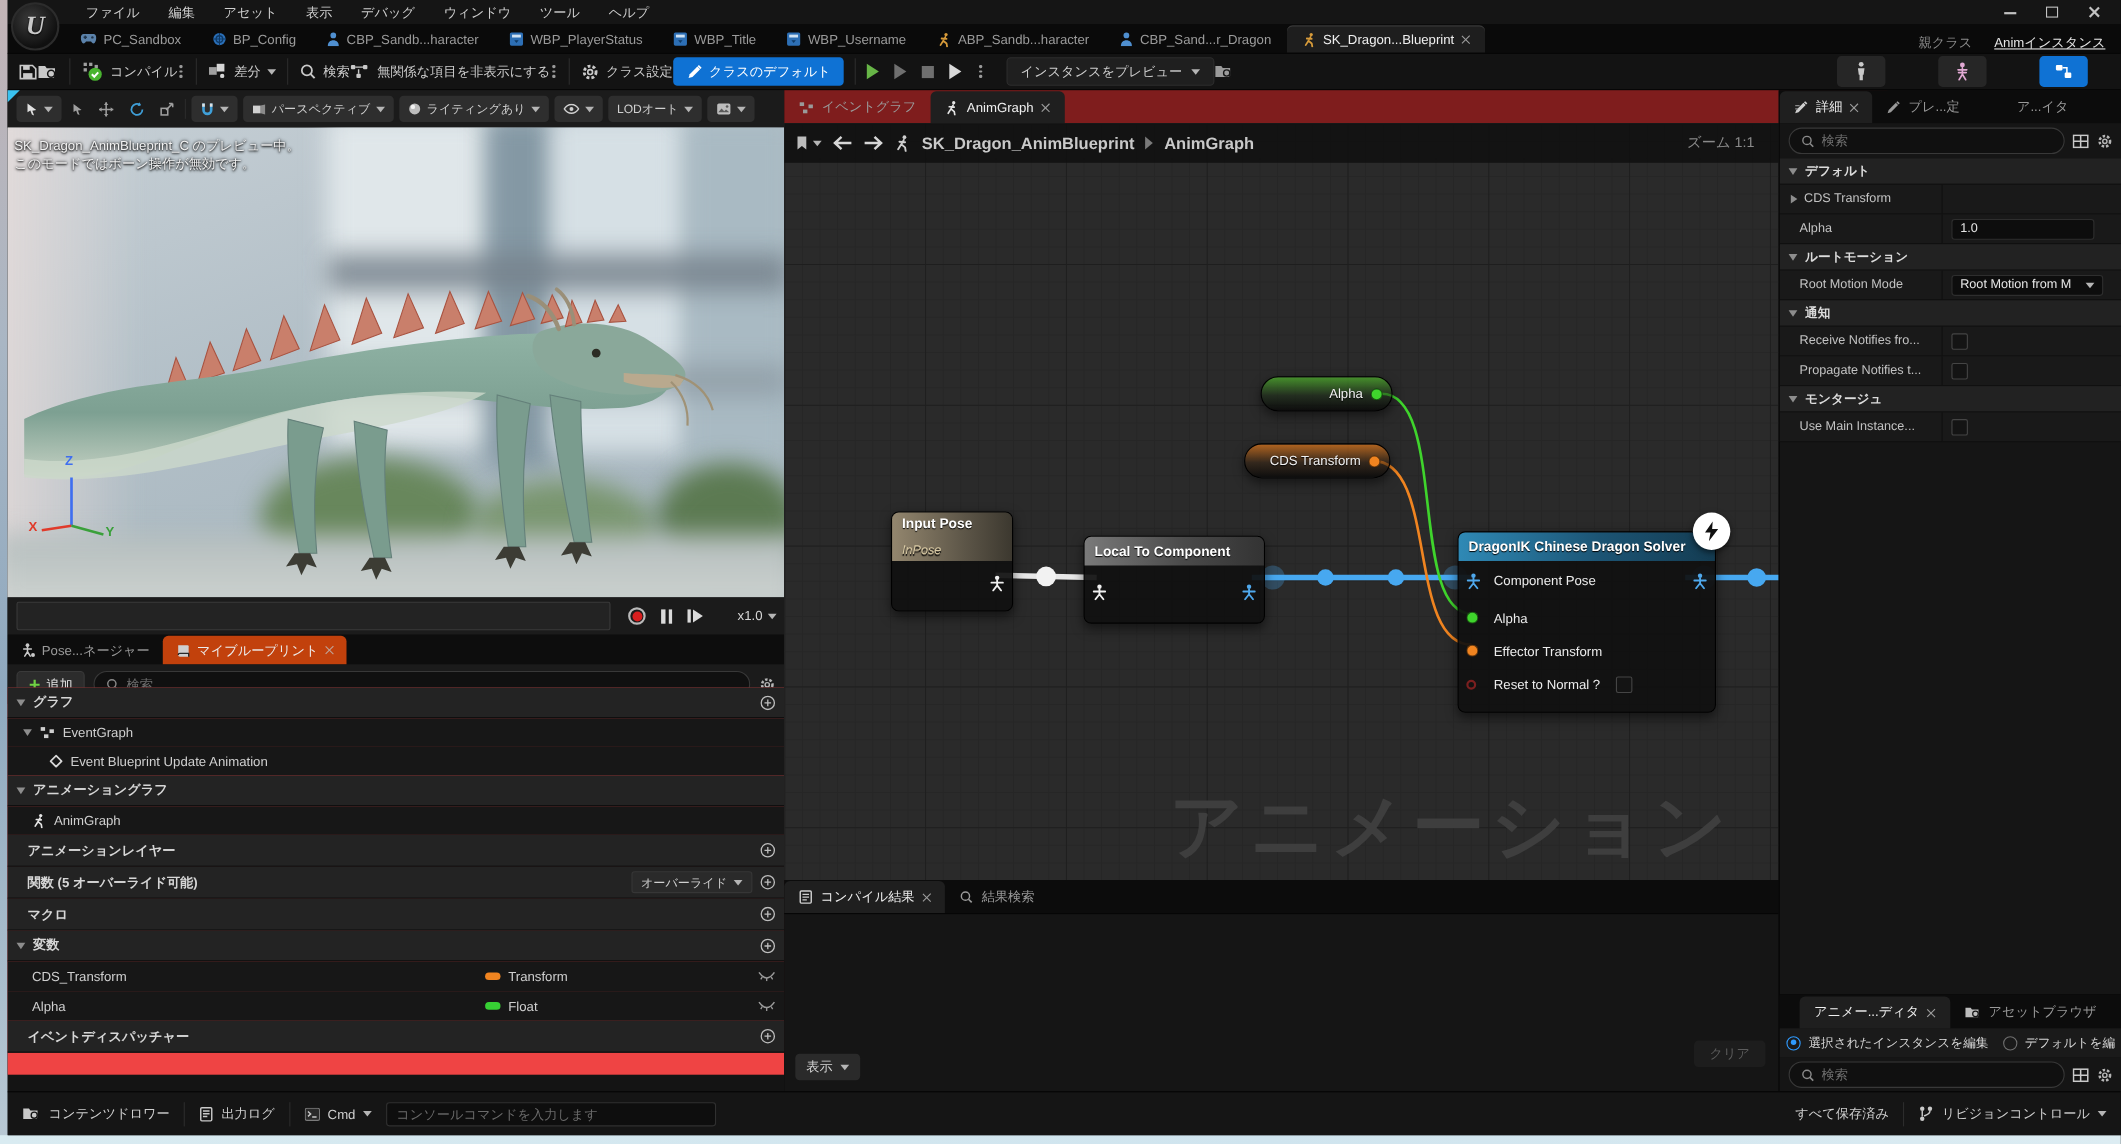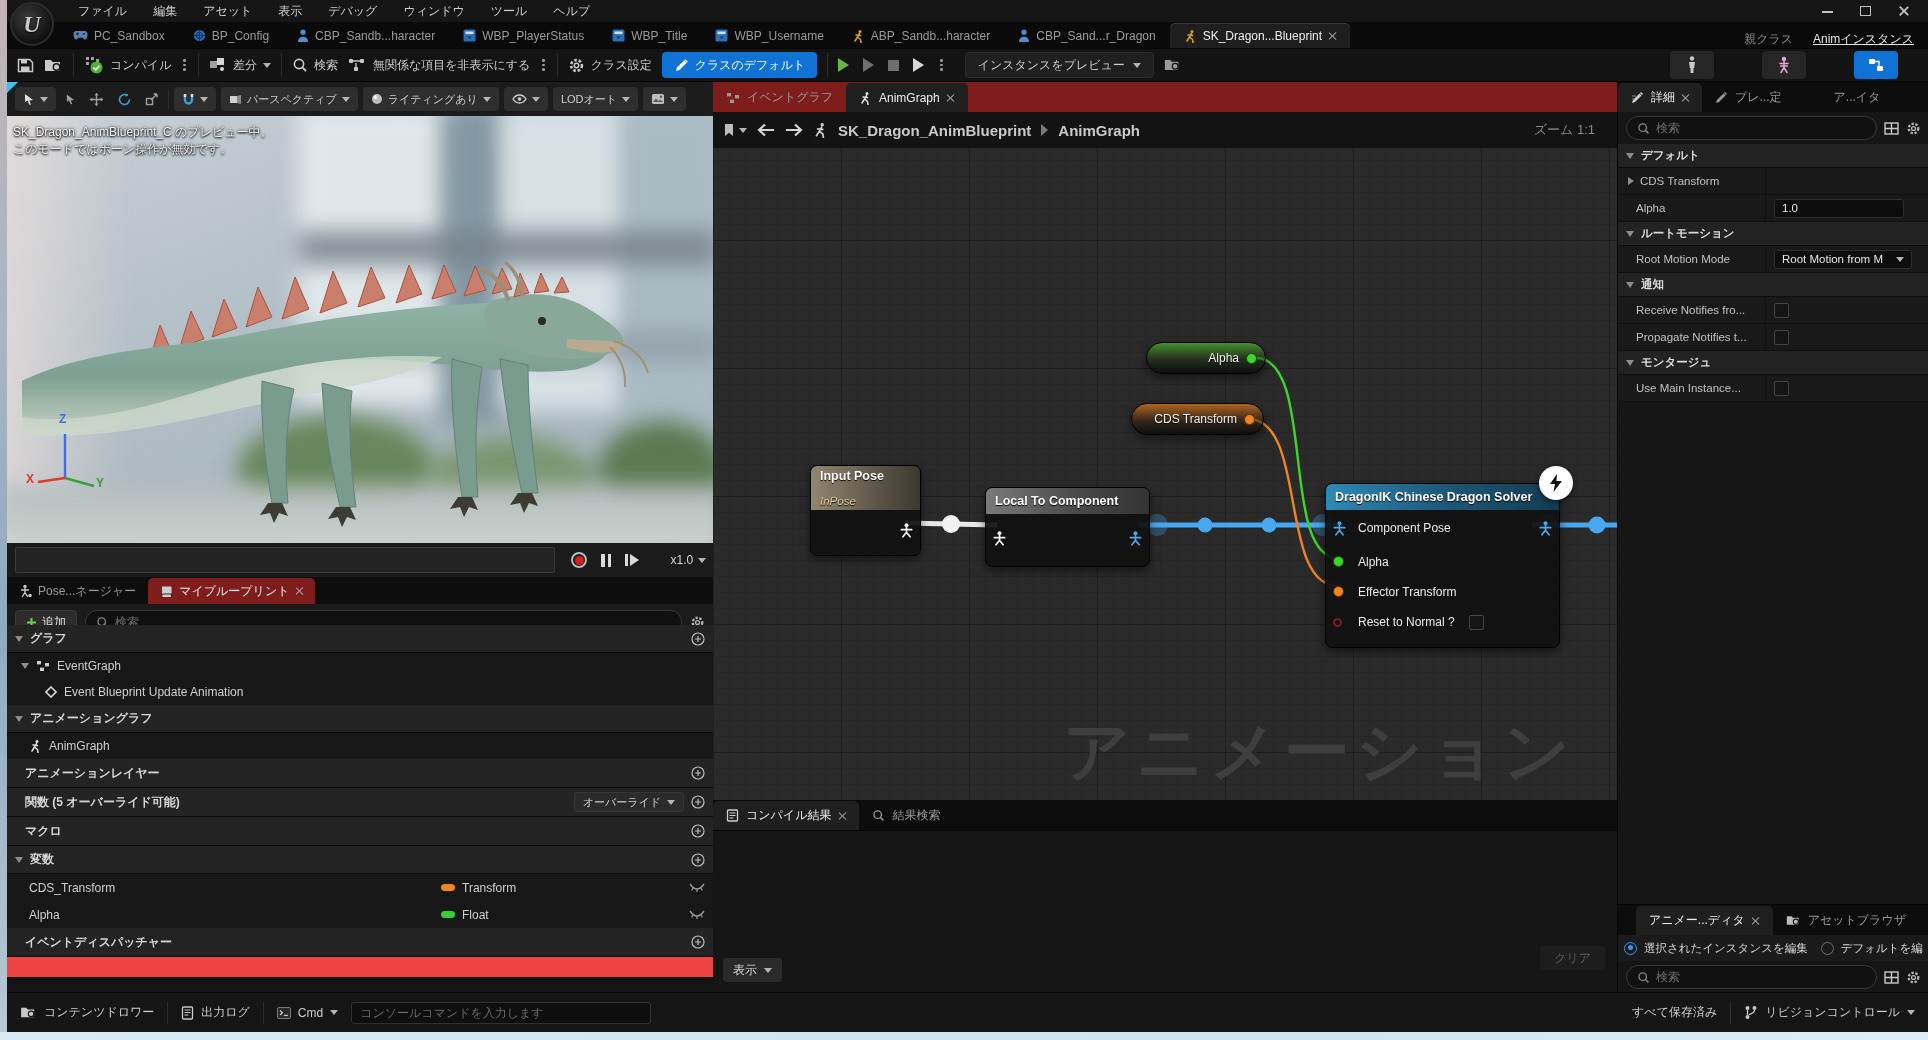--- a/index.html
+++ b/index.html
@@ -29,21 +29,21 @@
   
   #assettabs{left:7px;top:22px;width:1921px;height:26px;background:#0a0a0a;display:flex;align-items:flex-end;}
   .atab{height:25px;display:flex;align-items:center;gap:6px;padding:0 14px;font-size:12px;color:#9b9b9b;white-space:nowrap;}
   .atab.active{background:#1e1e1e;border-radius:5px 5px 0 0;color:#efefef;box-shadow:inset 0 1px 0 #3a3a3a;}
   .parentclass{margin-left:auto;display:flex;align-items:center;gap:20px;padding-right:14px;font-size:12px;}
   .parentclass .lbl{color:#8b8b8b;}
   .parentclass .val{color:#e6e6e6;text-decoration:underline;}
 
   
   #toolbar{left:7px;top:48px;width:1921px;height:34px;background:#131313;border-top:1px solid #060606;border-bottom:1px solid #060606;display:flex;align-items:center;}
-  .tb-group{display:flex;align-items:center;height:100%;padding:0 10px;gap:10px;}
+  .tb-group{display:flex;align-items:center;height:100%;padding:0 10px;}
   .tb-sep{width:1px;height:24px;background:#2c2c2c;}
   .tb-label{font-size:12px;color:#cdcdcd;white-space:nowrap;}
   .tb-btn{display:flex;align-items:center;gap:6px;cursor:default;}
   .blue-btn{background:#0f72d4;border-radius:4px;height:26px;display:flex;align-items:center;gap:6px;padding:0 12px;}
   .blue-btn .tb-label{color:#fff;}
   .dark-btn{background:#1f1f1f;border:1px solid #2d2d2d;border-radius:4px;height:26px;display:flex;align-items:center;gap:8px;padding:0 12px;}
   .dots{display:flex;flex-direction:column;gap:2px;padding:0 2px;}
   .dots i{width:2.5px;height:2.5px;border-radius:50%;background:#9a9a9a;}
   .chev{width:0;height:0;border-left:4px solid transparent;border-right:4px solid transparent;border-top:5px solid #b5b5b5;}
   .tri-right{width:0;height:0;border-top:7px solid transparent;border-bottom:7px solid transparent;border-left:11px solid #67b547;}
@@ -70,21 +70,21 @@
   .rec{width:16px;height:16px;border:2px solid #b9b9b9;border-radius:50%;display:flex;align-items:center;justify-content:center;}
   .rec i{width:9px;height:9px;border-radius:50%;background:#d81f1f;}
   .pause{display:flex;gap:3px;}.pause i{width:3.5px;height:13px;background:#dadada;}
   .stepfwd{display:flex;align-items:center;gap:2px;}
   .stepfwd b{width:2.5px;height:12px;background:#dadada;}
   .stepfwd .tri-right{border-top-width:6px;border-bottom-width:6px;border-left-width:9px;border-left-color:#dadada;}
   #speed{font-size:12px;color:#d5d5d5;display:flex;align-items:center;gap:5px;margin-left:18px;}
 
   #lp-tabs{left:0;top:495px;width:706px;height:27px;background:#0d0d0d;display:flex;align-items:flex-end;}
   .ltab{height:26px;display:flex;align-items:center;gap:6px;padding:0 12px;font-size:12px;color:#9a9a9a;}
-  .ltab.active{background:#7f1d1d;border-radius:5px 5px 0 0;color:#ececec;margin-top:12px;}
+  .ltab.active{background:#c2410c;border-radius:5px 5px 0 0;color:#ececec;margin-top:12px;}
   .xicon{position:relative;width:8px;height:8px;opacity:.8;}
   .xicon::before,.xicon::after{content:"";position:absolute;left:3.5px;top:-1px;width:1.4px;height:10px;background:#bdbdbd;}
   .xicon::before{transform:rotate(45deg);}.xicon::after{transform:rotate(-45deg);}
 
   #addrow{left:0;top:522px;width:706px;height:36px;background:#1b1b1b;display:flex;align-items:center;gap:8px;padding:0 8px;}
   #add-btn{background:#2c2c2c;border:1px solid #3a3a3a;border-radius:4px;height:24px;display:flex;align-items:center;gap:5px;padding:0 10px;font-size:12px;color:#e2e2e2;}
   .search-pill{flex:1;height:24px;background:#101010;border:1px solid #383838;border-radius:12px;display:flex;align-items:center;gap:6px;padding:0 10px;}
   .search-pill input{flex:1;background:transparent;border:0;color:#cfcfcf;font-size:12px;font-family:inherit;}
   .search-pill input::placeholder{color:#6f6f6f;}
 

